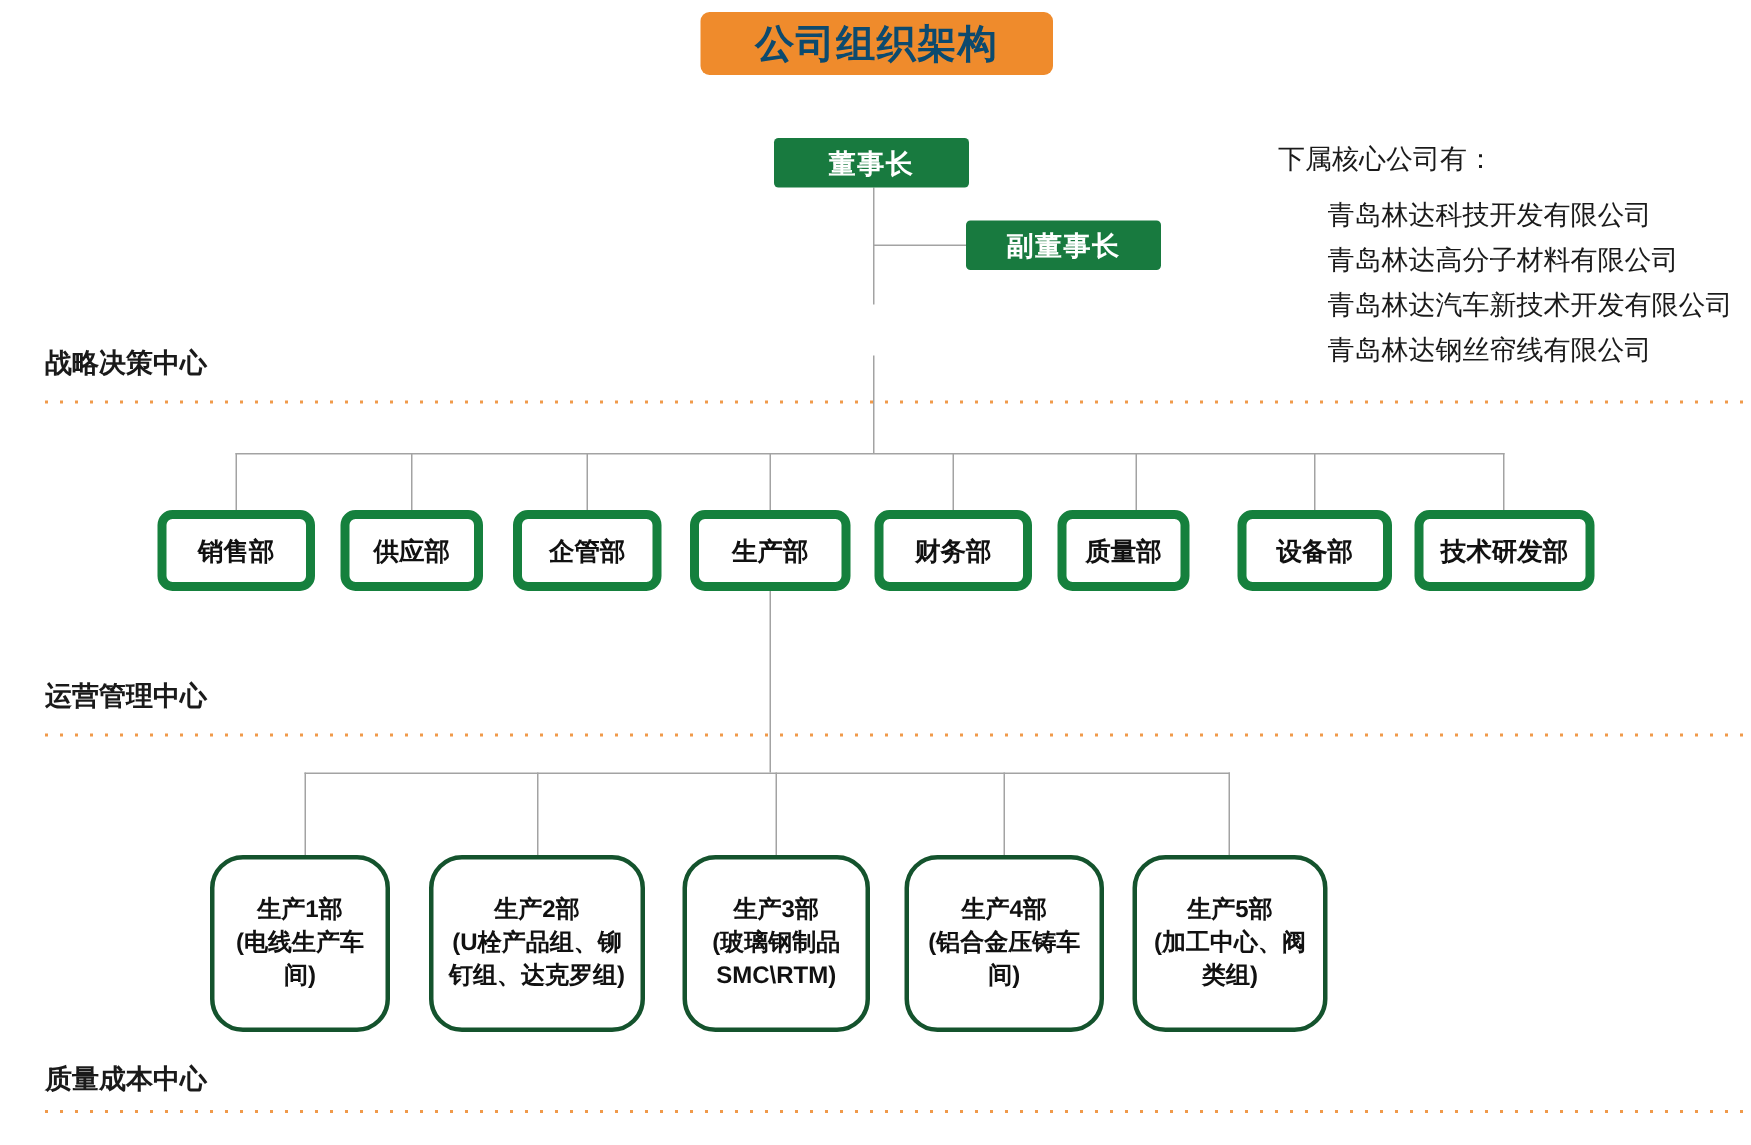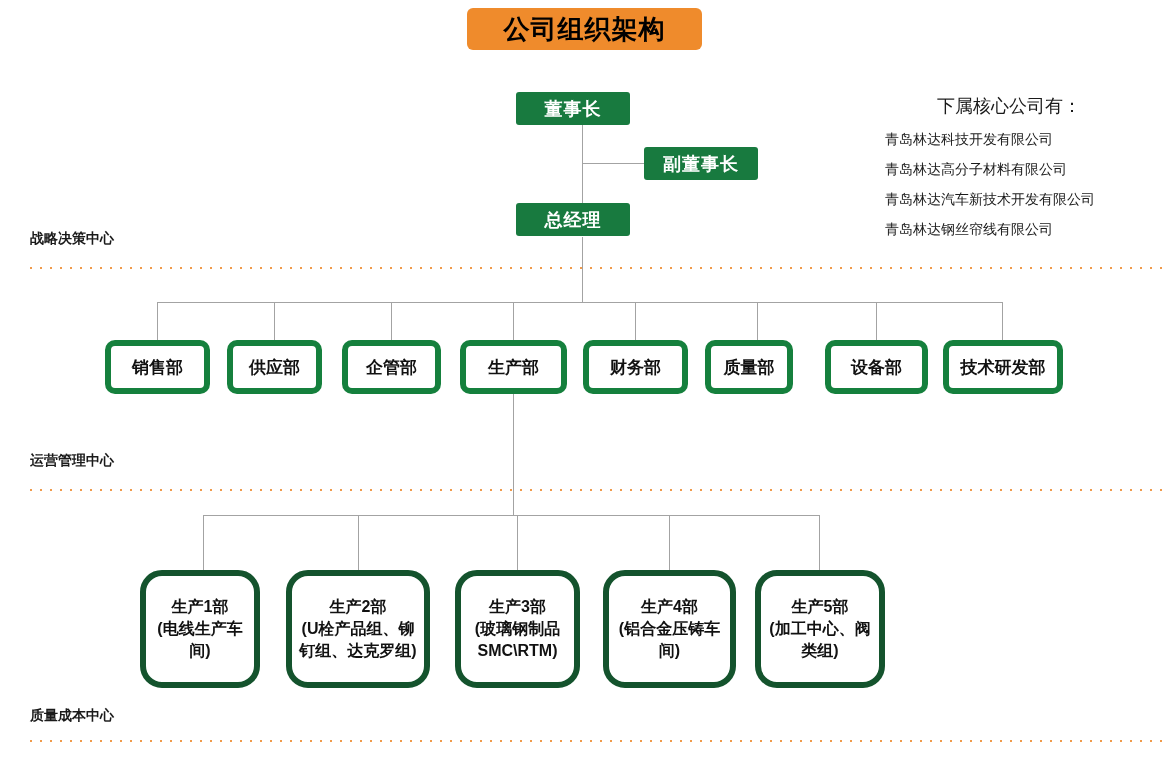--- a/index.html
+++ b/index.html
@@ -3,70 +3,67 @@
 <meta charset="utf-8">
 <style>
   html,body{margin:0;padding:0;background:#fff;}
   .canvas{
     position:relative;width:1167px;height:763px;background:#ffffff;
     font-family:"Liberation Sans","DejaVu Sans",sans-serif;overflow:hidden;
   }
   .banner{
     position:absolute;left:467px;top:8px;width:235px;height:42px;
     background:#EF8B2C;border-radius:6px;display:flex;align-items:center;justify-content:center;
-    color:#000000;font-size:26px;font-weight:bold;letter-spacing:1px;
+    color:#0c4a6e;font-size:26px;font-weight:bold;letter-spacing:1px;
   }
   .exec{
-    position:absolute;width:114px;height:33px;background:#187A3F;border-radius:3px;
+    position:absolute;width:130px;height:33px;background:#187A3F;border-radius:3px;
     display:flex;align-items:center;justify-content:center;
     color:#ffffff;font-size:18px;font-weight:bold;letter-spacing:1px;
   }
   .line{position:absolute;background:#A3A3A3;}
   .dotted{
     position:absolute;height:2px;
     background-image:repeating-linear-gradient(90deg,#F09A4A 0,#F09A4A 2px,transparent 2px,transparent 10px);
   }
-  .center-label{position:absolute;left:30px;font-size:14px;font-weight:bold;color:#1a1a1a;}
+  .center-label{position:absolute;left:30px;font-size:18px;font-weight:bold;color:#1a1a1a;}
   .dept{
     position:absolute;top:340px;height:54px;background:#ffffff;
     border:6px solid #15803d;border-radius:10px;box-sizing:border-box;
     display:flex;align-items:center;justify-content:center;
     font-size:17px;font-weight:bold;color:#111111;
   }
   .prod{
     position:absolute;top:570px;height:118px;background:#ffffff;
-    border:6px solid #14532d;border-radius:22px;box-sizing:border-box;
+    border:3px solid #14532d;border-radius:22px;box-sizing:border-box;
     display:flex;flex-direction:column;align-items:center;justify-content:center;
     font-size:16px;font-weight:bold;color:#111111;text-align:center;line-height:22px;
     padding:0 6px;
   }
-  .subs-heading{position:absolute;left:937px;top:94px;font-size:18px;color:#1a1a1a;}
-  .subs-item{position:absolute;left:885px;font-size:14px;color:#1a1a1a;}
+  .subs-heading{position:absolute;left:852px;top:94px;font-size:18px;color:#1a1a1a;}
+  .subs-item{position:absolute;left:885px;font-size:18px;color:#1a1a1a;}
 </style>
 </head>
 <body>
 
 <div class="canvas">
 
   <div class="banner">
     <span>公司组织架构</span>
   </div>
 
   <div class="line" style="left:582px;top:125px;width:1px;height:78px;"></div>
   <div class="line" style="left:582px;top:163px;width:62px;height:1px;"></div>
   <div class="line" style="left:582px;top:237px;width:1px;height:65px;"></div>
 
   <div class="exec" style="left:516px;top:92px;">
     <span>董事长</span>
   </div>
   <div class="exec" style="left:644px;top:147px;">
     <span>副董事长</span>
-  </div>
-  <div class="exec" style="left:516px;top:203px;">
-    <span>总经理</span>
   </div>
 
   <div class="subs-heading">下属核心公司有：</div>
   <div class="subs-item" style="top:131px;">青岛林达科技开发有限公司</div>
   <div class="subs-item" style="top:161px;">青岛林达高分子材料有限公司</div>
   <div class="subs-item" style="top:191px;">青岛林达汽车新技术开发有限公司</div>
   <div class="subs-item" style="top:221px;">青岛林达钢丝帘线有限公司</div>
 
   <div class="center-label" style="top:230px;">战略决策中心</div>
   <div class="dotted" style="left:30px;top:267px;width:1137px;"></div>

